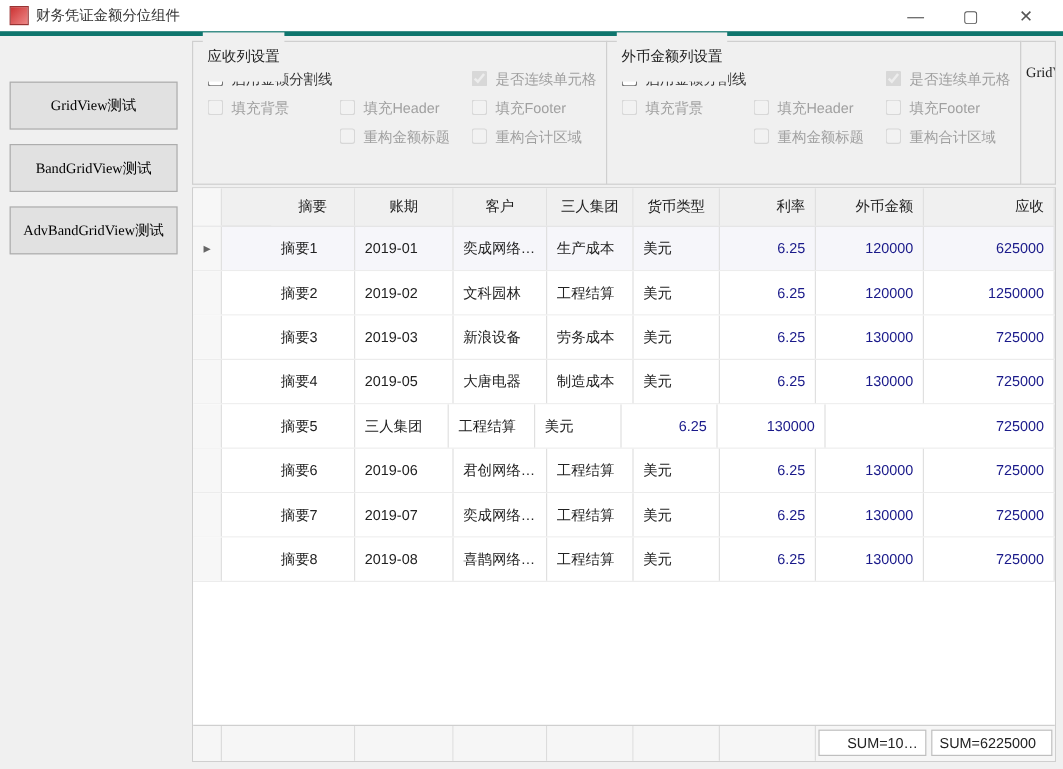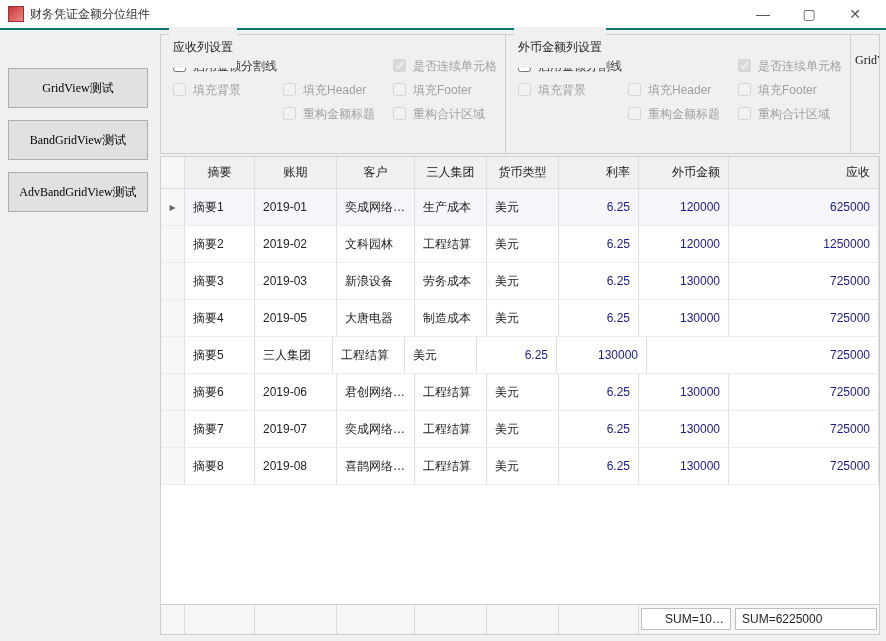--- a/index.html
+++ b/index.html
@@ -15,21 +15,21 @@
     position: relative;
   }
 
   
   .titlebar {
     height: 30px;
     background: #fff;
     display: flex;
     align-items: center;
     padding: 0 8px;
-    border-bottom: 2px solid #0f766e;
+    border-bottom: 4px solid #0f766e;
   }
   .titlebar .app-icon {
     width: 16px; height: 16px;
     background: linear-gradient(135deg,#c33,#e88);
     border:1px solid #933;
     margin-right: 6px;
   }
   .titlebar .title-text { flex: 0 0 auto; color:#333; }
   .titlebar .spacer { flex: 1 1 auto; }
   .titlebar .win-btn {
@@ -166,21 +166,21 @@
     height:37px;
     border-bottom:1px solid #ececec;
     background:#fff;
   }
   .indicator {
     width:24px; min-width:24px;
     justify-content:center;
     color:#666;
     background:#f7f7f7;
   }
-  .c-summary { width:70px; }
+  .c-summary { width:70px;margin-left:41px; }
   .c-period  { width:82px; }
   .c-client  { width:78px; }
   .c-subject { width:72px; }
   .c-currency{ width:72px; }
   .c-rate    { width:80px; justify-content:flex-end;}
   .c-fxamt   { width:90px; justify-content:flex-end;}
   .c-receivable { flex:1 1 auto; justify-content:flex-end;}
   .grid-row .c-rate, .grid-row .c-fxamt, .grid-row .c-receivable { color:#1a1a8a; }
   .grid-row.sel { background:#f6f6fa; }
 

